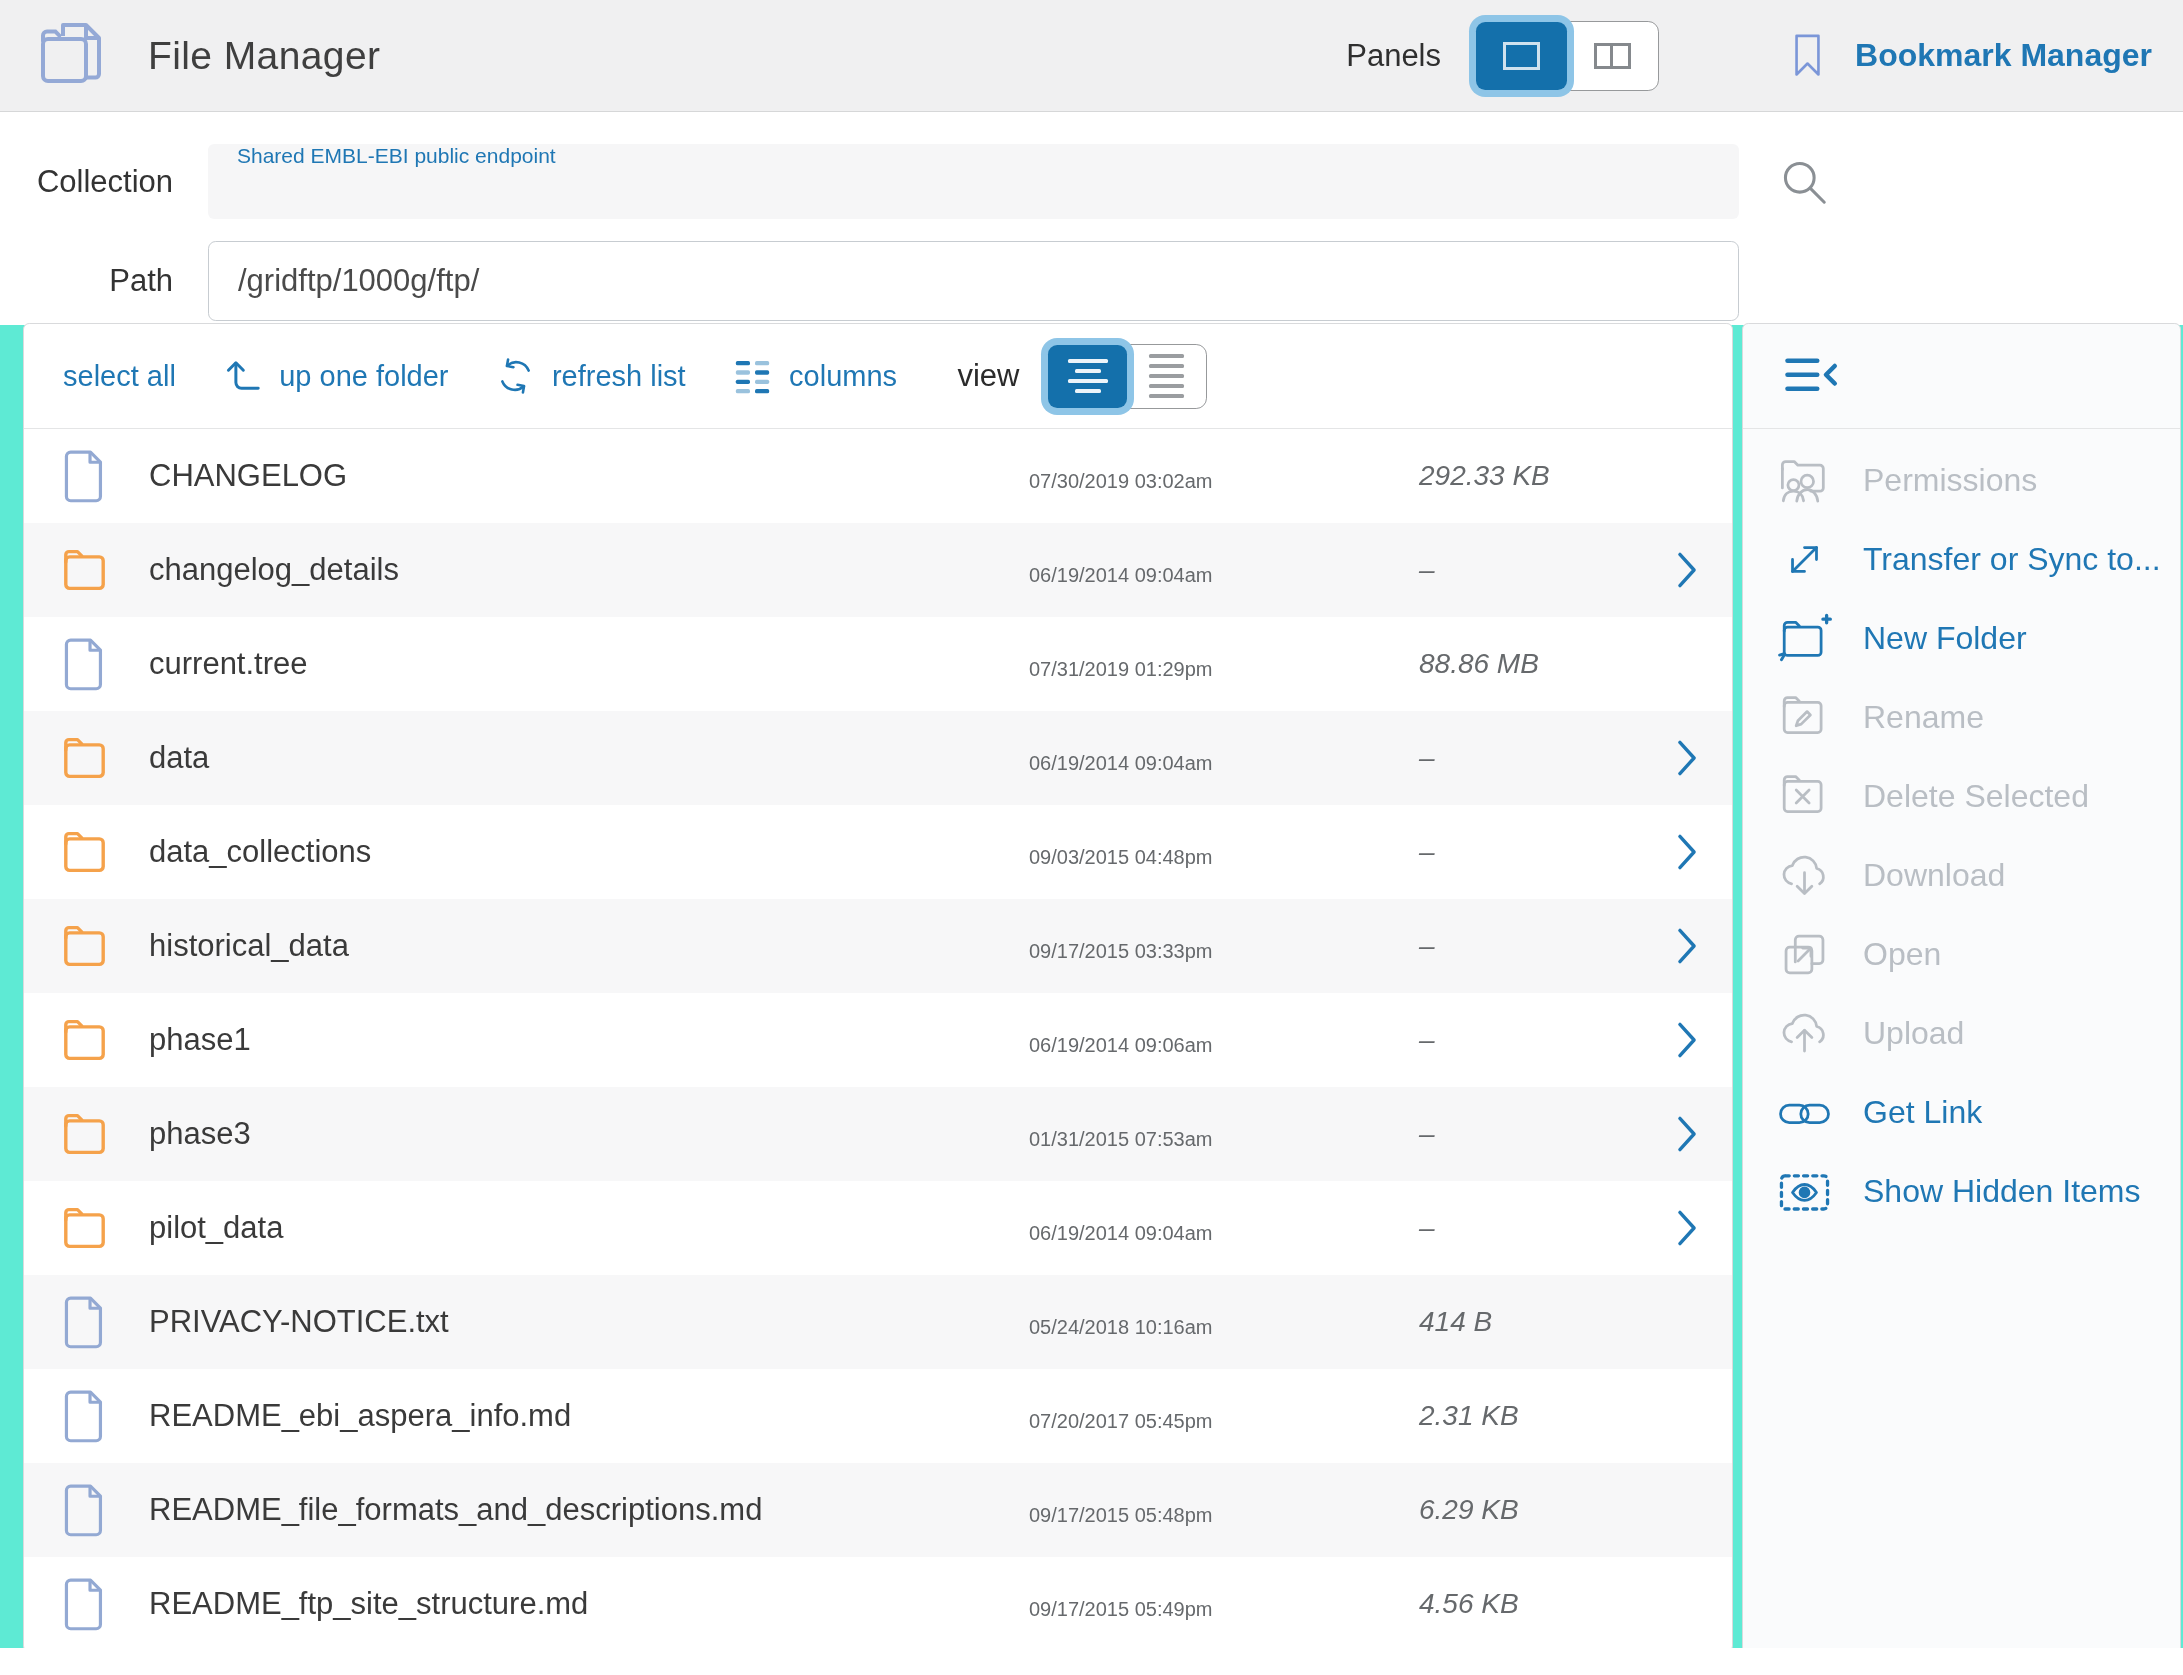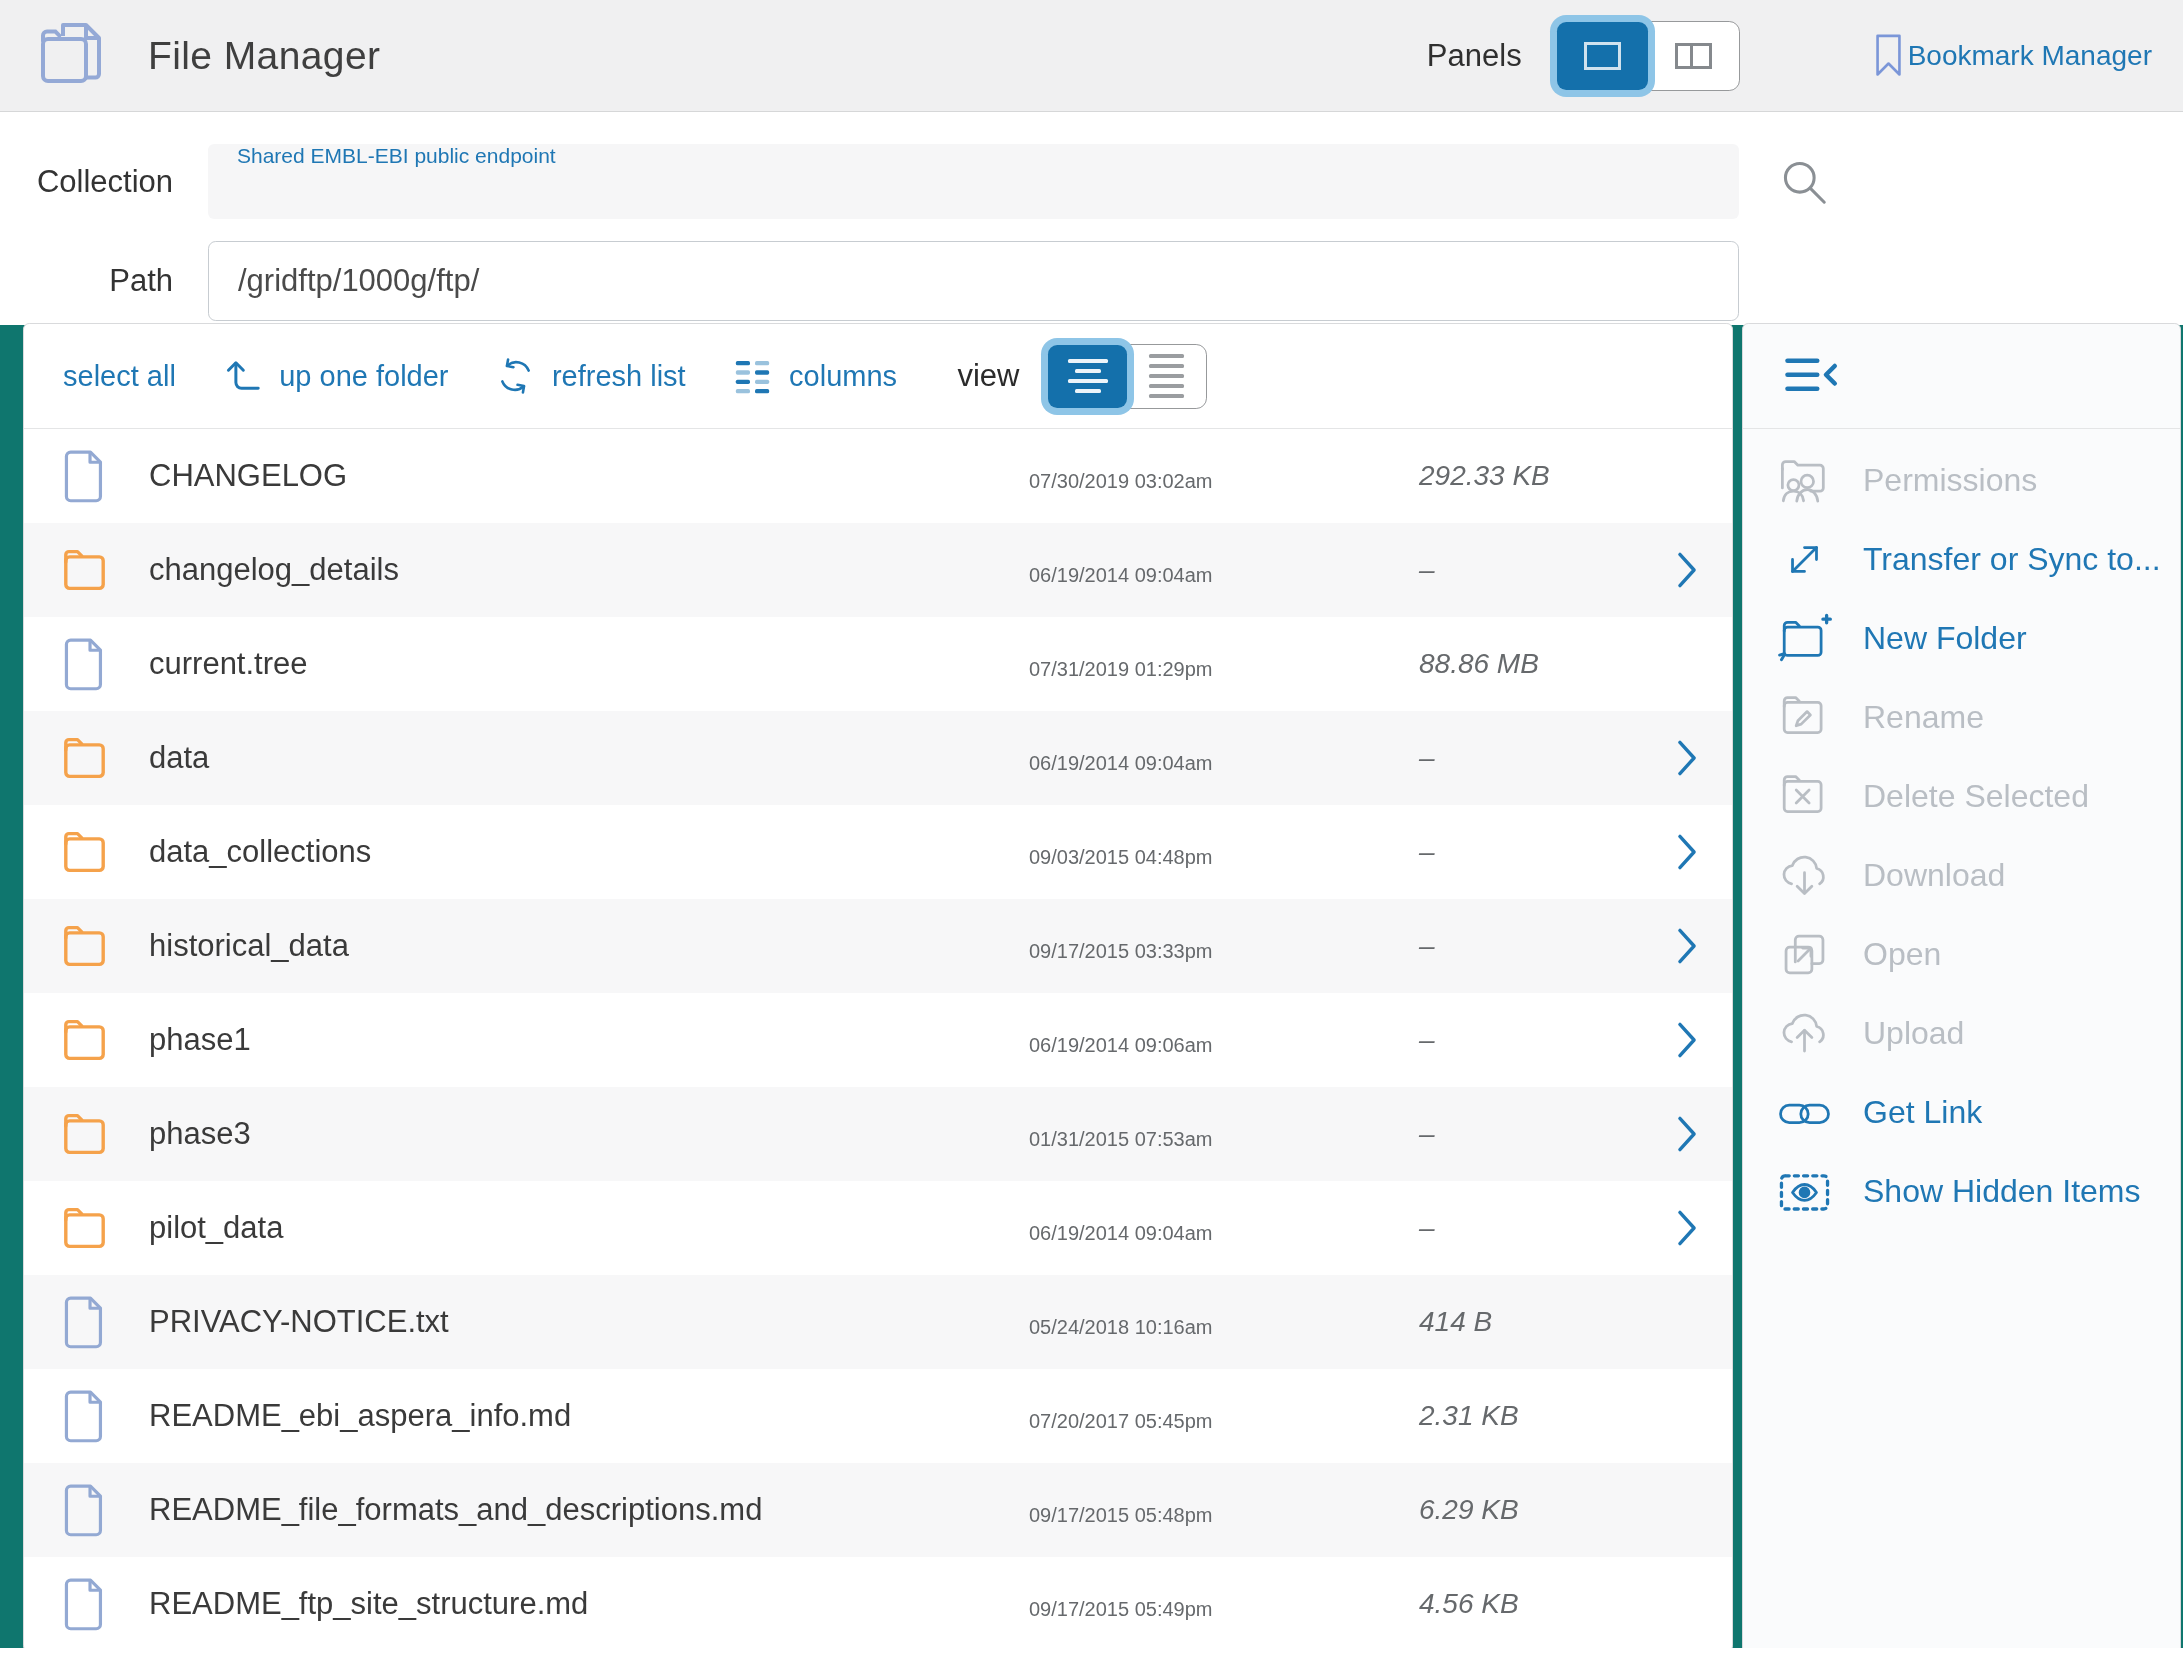--- a/index.html
+++ b/index.html
@@ -10,39 +10,39 @@
     --border:#d9dadc;
     --divider:#e4e5e6;
     --text:#3a3a3a;
     --muted:#66696c;
     --folder:#f5a24b;
     --file:#93a9d3;
   }
   *{box-sizing:border-box;}
   html,body{margin:0;padding:0;background:#fff;}
   body{font-family:"Liberation Sans",sans-serif;color:var(--text);}
-  .app{position:relative;width:2183px;height:1648px;background:#0f766e;overflow:hidden;}
+  .app{position:relative;width:2183px;height:1648px;background:#5eead4;overflow:hidden;}
 
   
   header{height:112px;background:#f0f0f1;border-bottom:1.5px solid #d6d7d8;
          display:flex;align-items:center;padding:0 31px 0 34px;}
   .hdr-icon{width:80px;height:80px;display:flex;flex:none;}
   .page-title{font-size:39px;font-weight:400;color:#3f3f3f;margin:0 0 0 34px;letter-spacing:0.4px;}
   .panels-group{margin-left:auto;display:flex;align-items:center;}
   .panels-label{font-size:31px;color:#2f2f2f;margin-right:34px;}
   .toggle{display:flex;background:#fff;border:1.5px solid #97999b;border-radius:10.8px;position:relative;}
   .tbtn{border:none;background:transparent;display:flex;align-items:center;justify-content:center;
         cursor:pointer;padding:0;}
   .panels-toggle .tbtn{width:91px;height:68px;}
   .tbtn.selected{background:var(--accent-dark);border-radius:9.2px;box-shadow:0 0 0 7px var(--halo);z-index:1;}
   .sq1{width:37px;height:28px;border:3.9px solid rgba(255,255,255,.8);}
   .sq2{width:18.5px;height:26px;border:3.1px solid #85898d;}
   .sq2 + .sq2{border-left:none;}
-  .bm-manager{margin-left:131px;display:flex;align-items:center;gap:2px;color:var(--accent);
-              font-size:28px;cursor:pointer;}
+  .bm-manager{margin-left:131px;display:flex;align-items:center;gap:30px;color:var(--accent);
+              font-size:32px;cursor:pointer;font-weight:bold;}
   .ribbon{width:35px;height:51px;display:flex;}
 
   
   .location{position:relative;height:213px;background:#fff;}
   .loc-label{position:absolute;left:0;width:173px;display:flex;align-items:center;
              justify-content:flex-end;font-size:31px;color:#333;}
   .collection-label{top:32px;height:75px;}
   .path-label{top:129px;height:80px;}
   .collection-field{position:absolute;left:208px;top:32px;width:1531px;height:75px;background:#f6f6f7;
                     border-radius:6.2px;display:flex;align-items:flex-start;padding:0 29px;font-size:21px;

